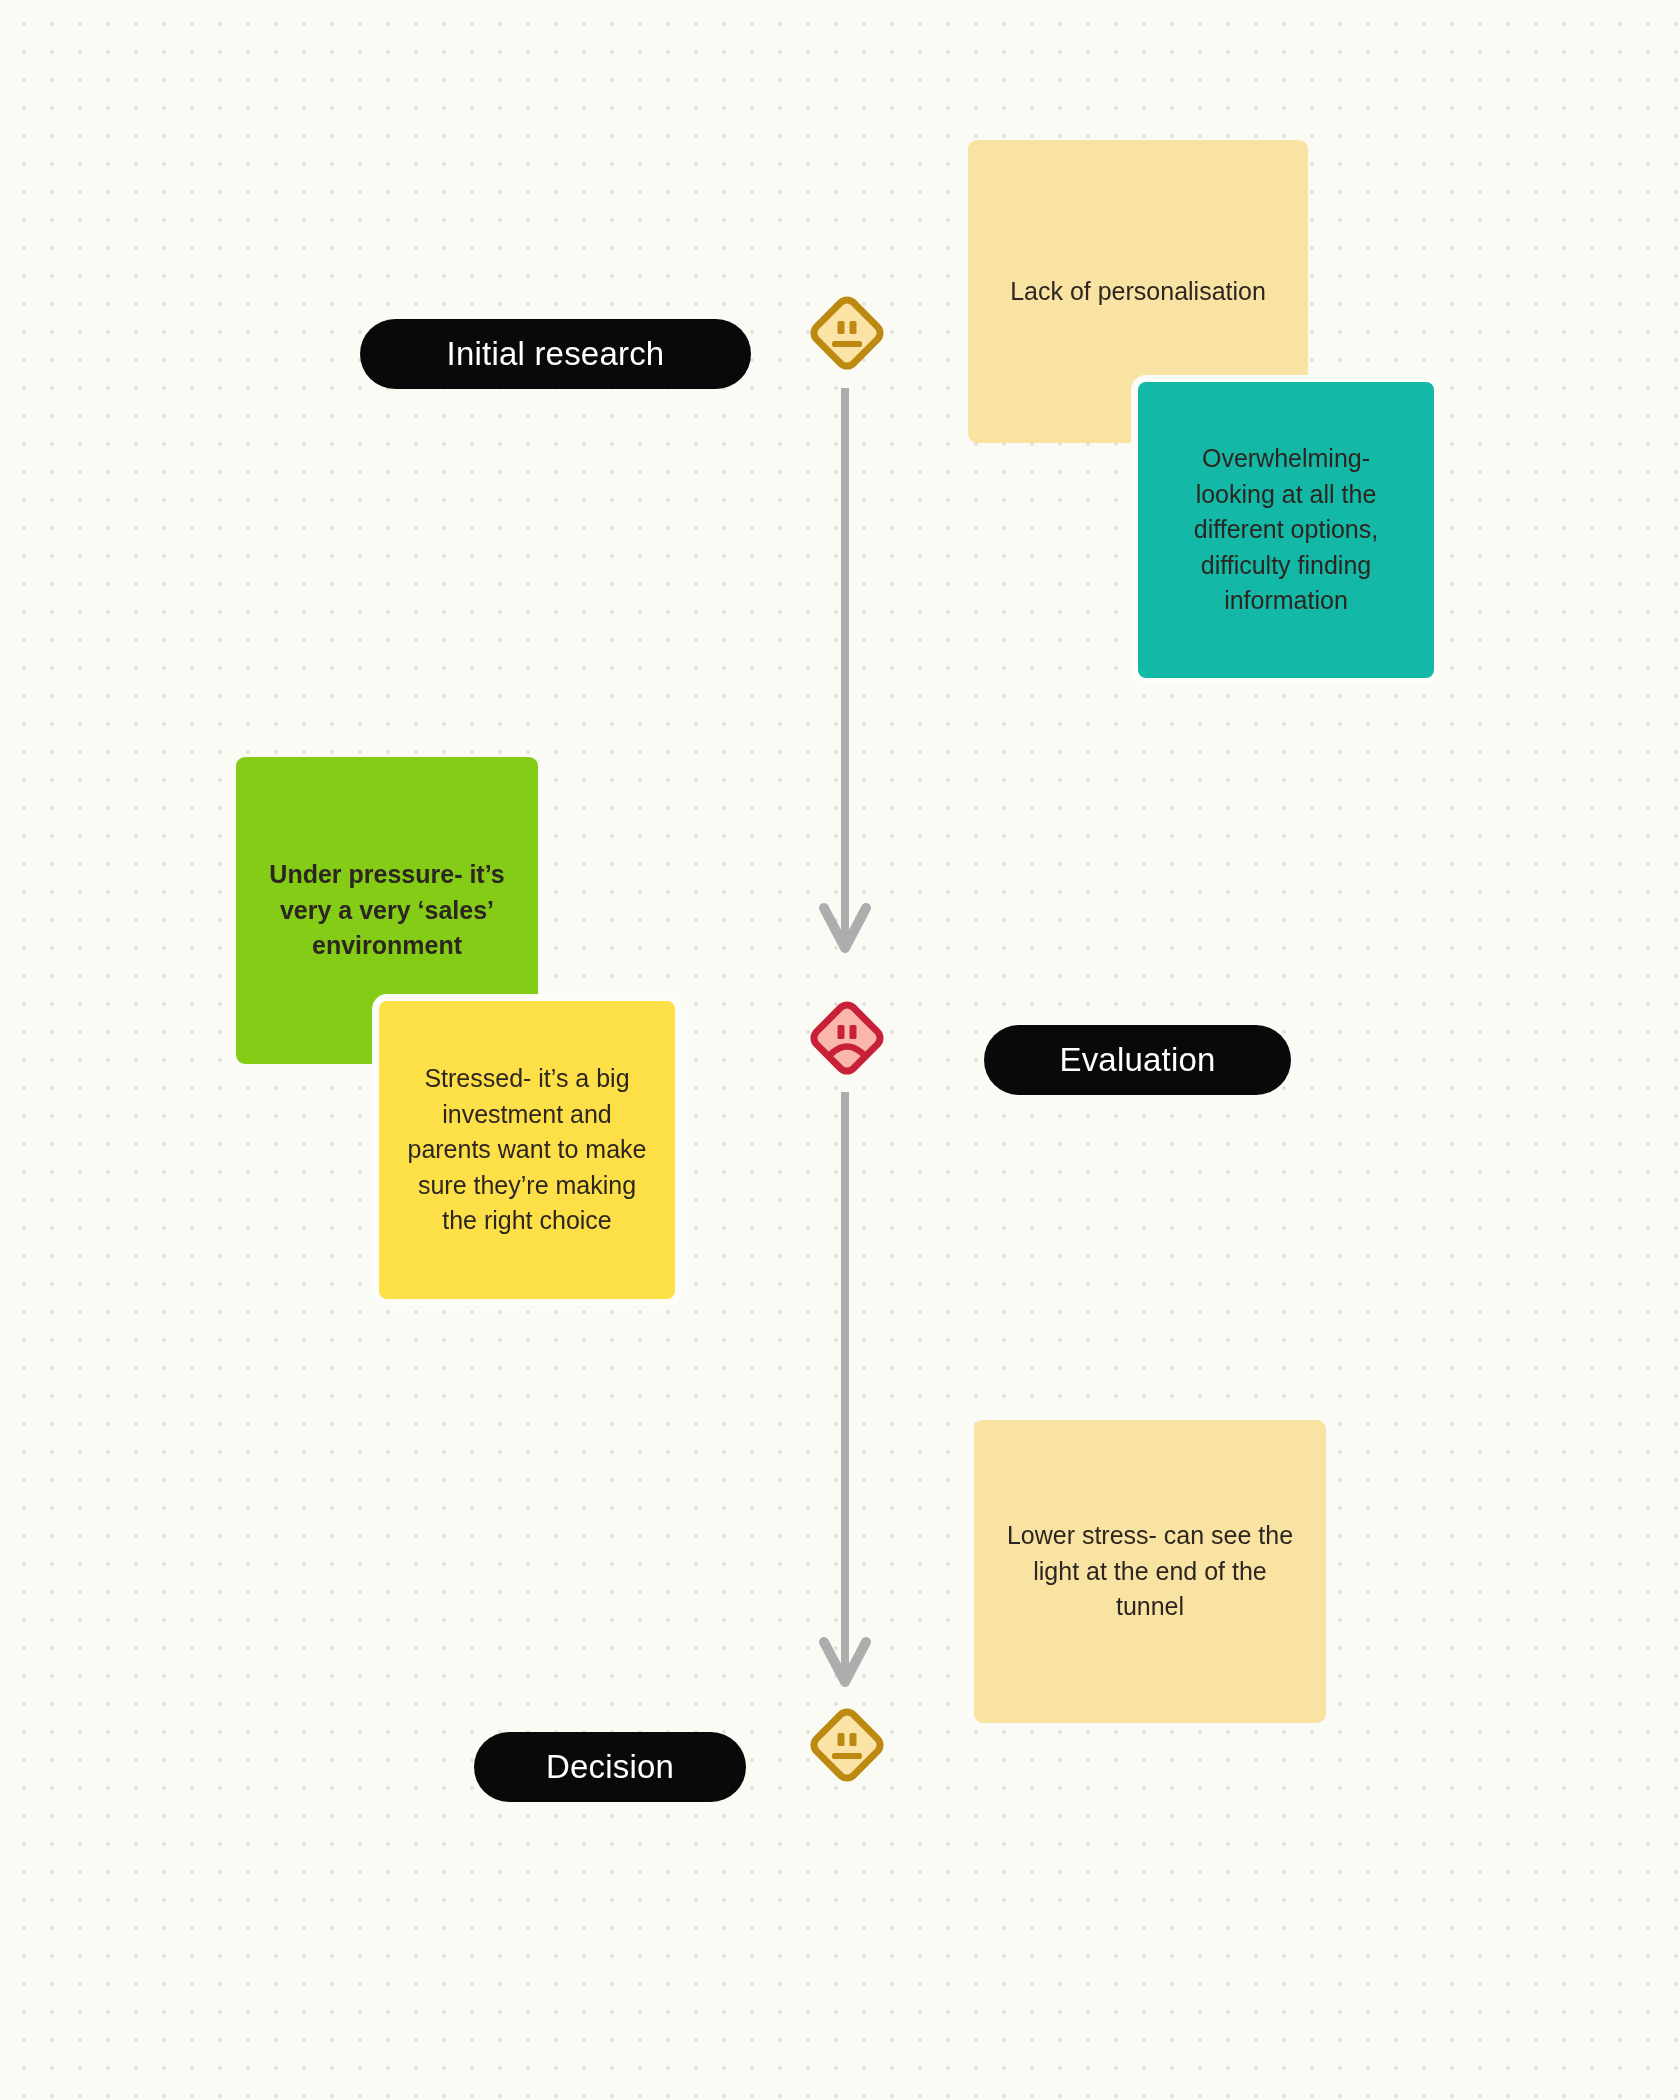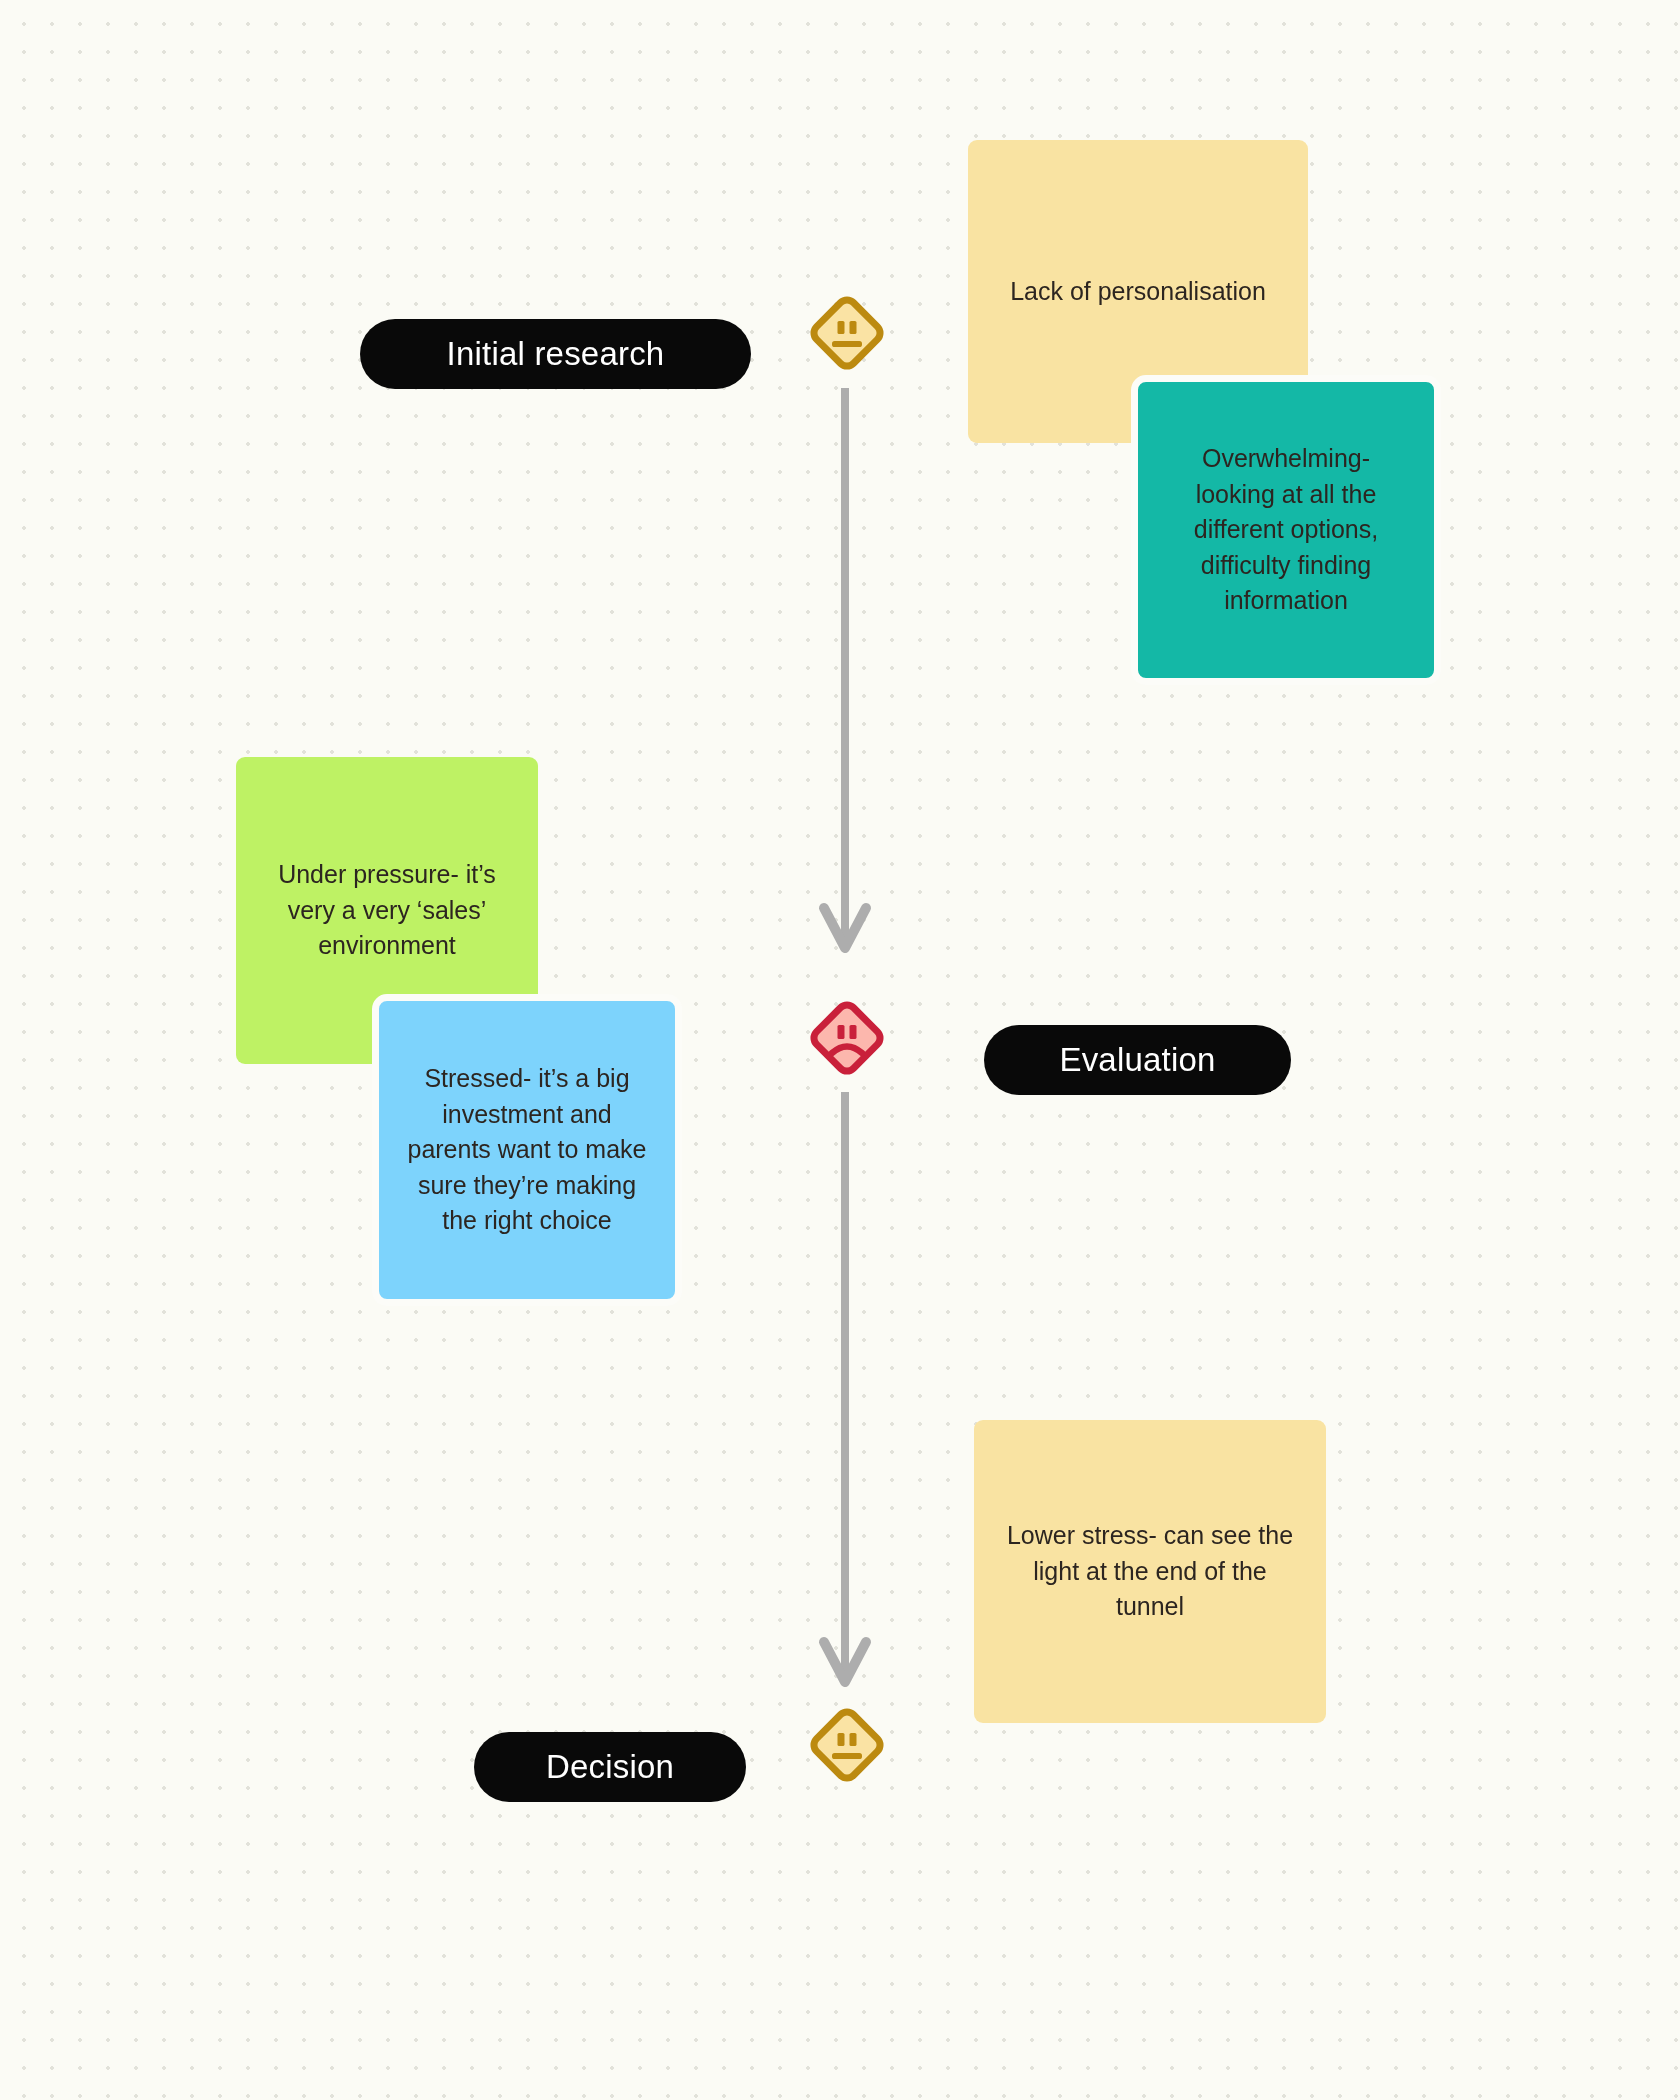--- a/index.html
+++ b/index.html
@@ -68,22 +68,22 @@
     justify-content: center;
     text-align: center;
     color: #2C2520;
     font-size: 25px;
     line-height: 1.42;
     padding: 14px 22px;
     overflow: hidden;
   }
   .note.yellow-a { background: #F9E3A2; }
   .note.yellow-b { background: #14b8a6; }
-  .note.pink-a   { background: #bef264; }
-  .note.pink-b   { background: #7dd3fc; }
+  .note.pink-a   { background: #84cc16; font-weight: bold; }
+  .note.pink-b   { background: #fde047; }
 
   
   .note.stacked {
     border: 7px solid #FCFCF8;
     border-radius: 15px;
   }
 
   .note-text { display: block; }
 </style>
 </head>

